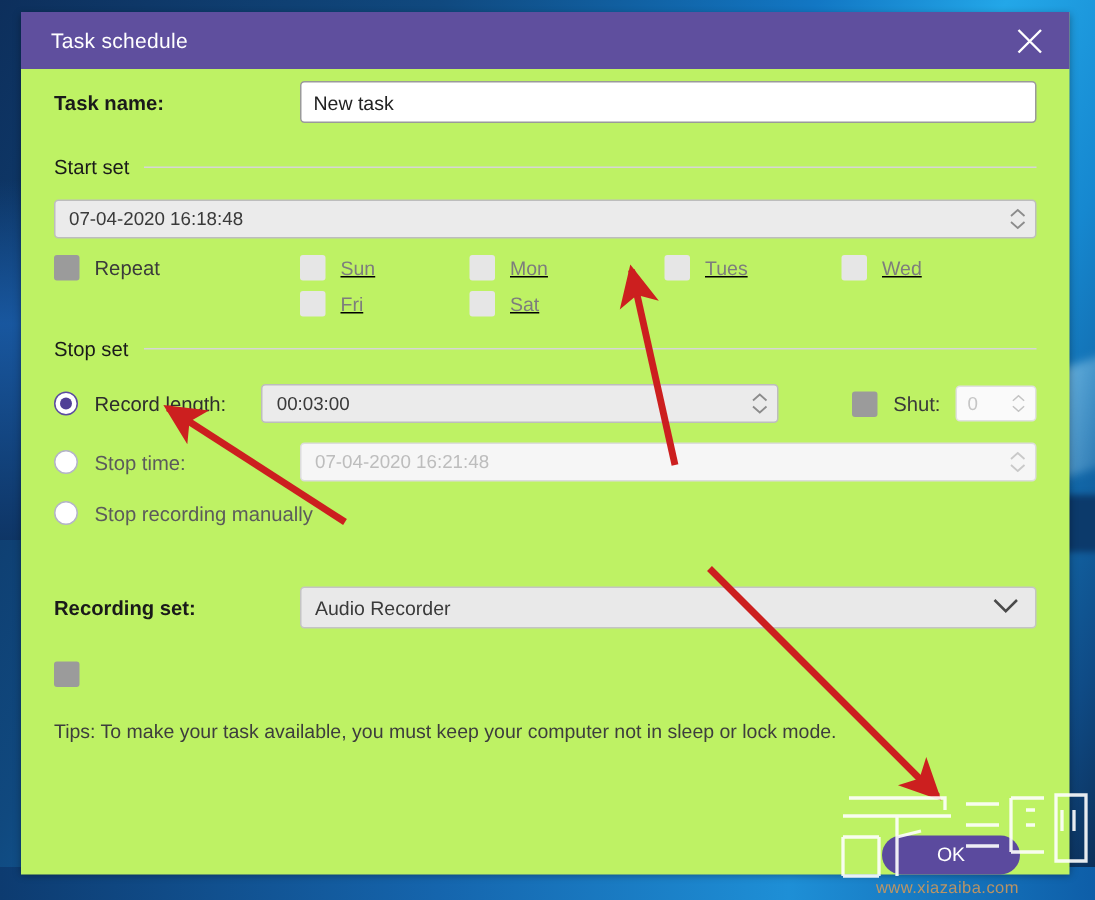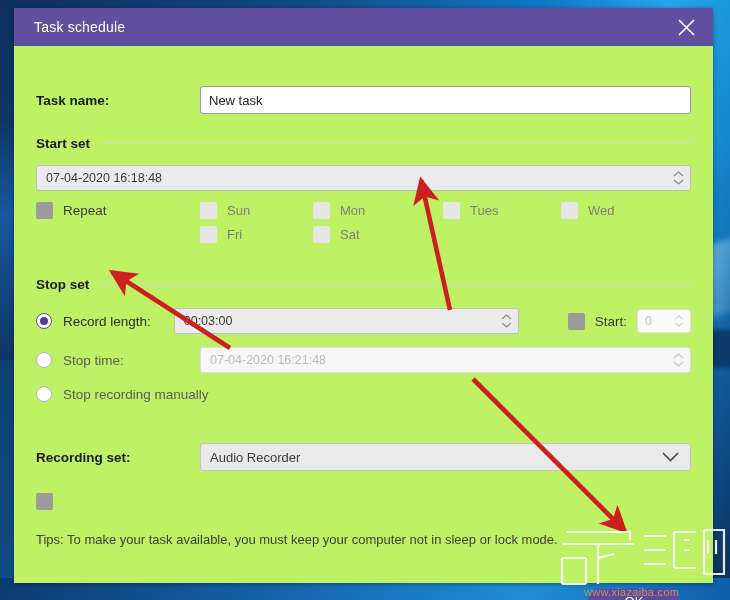--- a/index.html
+++ b/index.html
@@ -61,21 +61,21 @@
     display: flex; align-items: center; justify-content: center;
     cursor: pointer;
   }
   #close-btn svg { display:block; }
 
   .body-area { padding: 0 22px; position: relative; height: 537px; }
 
   .row { display: flex; align-items: center; }
 
   
-  .tasknamerow { margin-top: 36px; height: 36px; }
+  .tasknamerow { margin-top: 4px; height: 36px; }
   .lbl-bold {
     font-size: 13.5px; font-weight: bold; color: #1a1a1a;
   }
   .lbl-normal {
     font-size: 13.5px; color: #3b3b3b;
   }
   #taskname-label { width: 164px; }
   #taskname-input {
     flex: 1;
     height: 28px;
@@ -87,21 +87,21 @@
     color: #222;
     padding: 0 8px;
     outline: none;
   }
 
   
   .group-head {
     display: flex; align-items: center; gap: 10px;
     margin-top: 18px;
   }
-  .group-head .gh-text { font-size: 13.5px; font-weight: bold; color: #1a1a1a; white-space: nowrap; }
+  .group-head .gh-text { font-size: 13.5px; font-weight: normal; color: #1a1a1a; white-space: nowrap; }
   .group-head .gh-rule { flex: 1; height: 1px; background: #d6d6d6; }
 
   
   .starttime-row { margin-top: 14px; height: 26px; }
   #starttime-label { width: 164px; }
   .spinbox {
     flex: 1; height: 26px; position: relative;
     border: 1px solid #bdbdbd; border-radius: 3px;
     background: #ebebeb;
     display: flex; align-items: center;
@@ -123,21 +123,21 @@
   .chk {
     width: 17px; height: 17px; background: #9b9b9b; border-radius: 2px; flex: none; cursor: pointer;
   }
   .chk.light { background: #e6e6e6; }
   .days-grid {
     flex: 1;
     display: grid;
     grid-template-columns: 113px 130px 118px 120px;
     row-gap: 7px;
   }
-  .day-item { display: flex; align-items: center; gap: 10px; }
+  .day-item { display: flex; align-items: center; gap: 10px; text-decoration: underline; }
   .day-item .dlabel { font-size: 13px; color: #7d7d7d; }
 
   
   .radio-row { margin-top: 13px; display: flex; align-items: center; }
   .radio-left { width: 164px; display: flex; align-items: center; gap: 11px; }
   .radio {
     width: 16px; height: 16px; border-radius: 50%;
     border: 1.6px solid #b3b3c8; background: #fff; flex: none; cursor: pointer;
     position: relative;
   }
@@ -288,21 +288,21 @@
           <span class="chk light"></span>
           <span class="dlabel">Fri</span>
         </div>
         <div class="day-item">
           <span class="chk light"></span>
           <span class="dlabel">Sat</span>
         </div>
       </div>
     </div>
 
-    <div class="group-head" style="margin-top:34px">
+    <div class="group-head" style="margin-top:14px">
       <span class="gh-text">Stop set</span>
       <span class="gh-rule"></span>
     </div>
 
     <div class="radio-row" style="margin-top:16px">
       <div class="radio-left">
         <span class="radio checked"></span>
         <span class="rlabel">Record length:</span>
       </div>
       <div class="spinbox" id="recordlength-spin">
@@ -311,21 +311,21 @@
           <svg width="11" height="6" viewBox="0 0 11 6">
               <path d="M1 5 L5.5 1 L10 5" stroke="#8c8c8c" stroke-width="1.2" fill="none"></path>
             </svg>
           <svg width="11" height="6" viewBox="0 0 11 6">
               <path d="M1 1 L5.5 5 L10 1" stroke="#8c8c8c" stroke-width="1.2" fill="none"></path>
             </svg>
         </span>
       </div>
       <div class="loop-cell">
         <span class="chk"></span>
-        <span class="loop-label">Start:</span>
+        <span class="loop-label">Shut:</span>
         <div id="loop-spin">
           <span class="sb-value">0</span>
           <span class="sb-arrows">
             <svg width="10" height="5" viewBox="0 0 11 6">
                 <path d="M1 5 L5.5 1 L10 5" stroke="#c3c3c3" stroke-width="1.2" fill="none"></path>
               </svg>
             <svg width="10" height="5" viewBox="0 0 11 6">
                 <path d="M1 1 L5.5 5 L10 1" stroke="#c3c3c3" stroke-width="1.2" fill="none"></path>
               </svg>
           </span>

